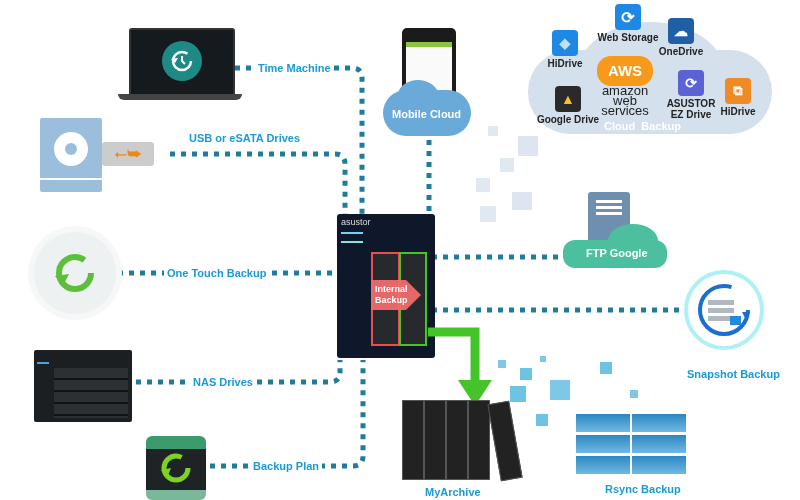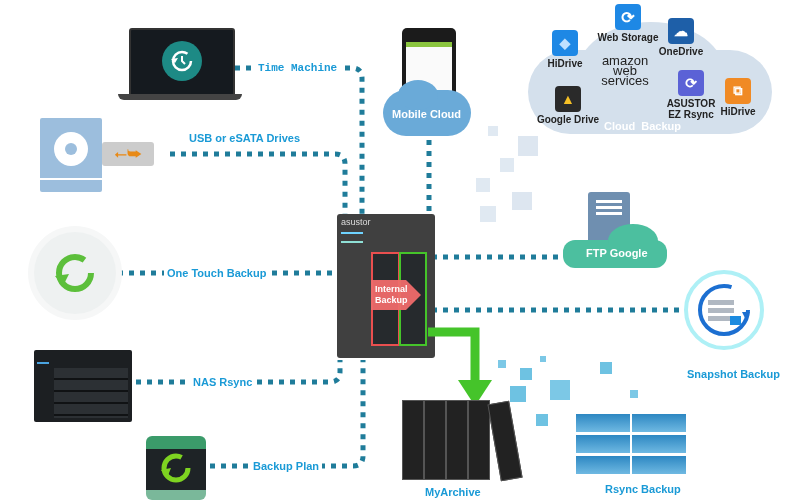--- a/index.html
+++ b/index.html
@@ -31,21 +31,21 @@
   <div style="position:absolute;left:11px;top:0;width:102px;height:66px;background:#151a1f;border:2px solid #333;border-radius:3px;"></div>
   <div style="position:absolute;left:44px;top:13px;width:40px;height:40px;border-radius:50%;background:#1d8a85;display:flex;align-items:center;justify-content:center;">
     <svg width="26" height="26" viewBox="0 0 26 26">
         <circle cx="13" cy="13" r="9" stroke="#fff" stroke-width="2.5" fill="none" stroke-dasharray="48,9"></circle>
         <path d="M13 8 V13 L16 16" stroke="#fff" stroke-width="2" fill="none"></path>
         <path d="M2 11 L6 15 L9 10 Z" fill="#fff"></path>
       </svg>
   </div>
   <div style="position:absolute;left:0;top:66px;width:124px;height:6px;background:#444;border-radius:0 0 6px 6px;"></div>
 </div>
-<span class="lbl" style="left:255px;top:62px;font-family:Liberation Mono, monospace;">Time Machine</span>
+<span class="lbl" style="left:255px;top:62px;">Time Machine</span>
 
 <div class="abs" style="left:40px;top:118px;width:62px;height:74px;background:#9cbedd;border-radius:2px;">
   <div style="position:absolute;left:14px;top:14px;width:34px;height:34px;border-radius:50%;background:#fff;"></div>
   <div style="position:absolute;left:25px;top:25px;width:12px;height:12px;border-radius:50%;background:#9cbedd;"></div>
   <div style="position:absolute;left:0;top:60px;width:62px;height:2px;background:#fff;"></div>
 </div>
 <div class="abs" style="left:102px;top:142px;width:52px;height:24px;background:#ccc;border-radius:3px;color:#e88a17;font-size:16px;line-height:24px;text-align:center;">⭠⮩</div>
 <span class="lbl" style="left:186px;top:132px;">USB or eSATA Drives</span>
 
 <div class="abs" style="left:34px;top:232px;width:82px;height:82px;border-radius:50%;background:#eef1f1;box-shadow:0 0 0 6px #f6f7f7;display:flex;align-items:center;justify-content:center;">
@@ -53,31 +53,31 @@
       <circle cx="23" cy="23" r="16" stroke="#5cbf3b" stroke-width="6" fill="none" stroke-dasharray="85,16"></circle>
       <path d="M3 26 L11 36 L17 24 Z" fill="#5cbf3b"></path>
     </svg>
 </div>
 <span class="lbl" style="left:164px;top:267px;">One Touch Backup</span>
 
 <div class="abs" style="left:34px;top:350px;width:98px;height:72px;background:#1c1f22;border-radius:2px;">
   <div style="position:absolute;left:20px;top:18px;width:74px;height:50px;background:repeating-linear-gradient(#2c3034 0 10px,#101214 10px 12px);"></div>
   <div style="position:absolute;left:3px;top:12px;width:12px;height:2px;background:#4aa3e0;"></div>
 </div>
-<span class="lbl" style="left:190px;top:376px;">NAS Rsync</span>
+<span class="lbl" style="left:190px;top:376px;">NAS Drives</span>
 
 <div class="abs" style="left:146px;top:436px;width:60px;height:64px;background:linear-gradient(#3b9b6a 0 20%,#1e2326 20% 85%,#7ab89a 85%);border-radius:6px;display:flex;align-items:center;justify-content:center;">
   <svg width="36" height="36" viewBox="0 0 36 36">
       <circle cx="18" cy="18" r="12" stroke="#7ed321" stroke-width="5" fill="none" stroke-dasharray="62,14"></circle>
       <path d="M3 20 L9 28 L13 18 Z" fill="#7ed321"></path>
     </svg>
 </div>
 <span class="lbl" style="left:250px;top:460px;">Backup Plan</span>
 
-<div class="abs" style="left:337px;top:214px;width:98px;height:144px;background:#404040;border-radius:3px;">
+<div class="abs" style="left:337px;top:214px;width:98px;height:144px;background:#0f172a;border-radius:3px;">
   <span style="position:absolute;left:4px;top:3px;color:#ddd;font-size:9px;">asustor</span>
   <div style="position:absolute;left:4px;top:18px;width:22px;height:2px;background:#6fd3ff;"></div>
   <div style="position:absolute;left:4px;top:27px;width:22px;height:2px;background:#8fe0d6;"></div>
   <div style="position:absolute;left:34px;top:38px;width:25px;height:90px;border:2px solid #e94f4f;background:#262a2d;"></div>
   <div style="position:absolute;left:62px;top:38px;width:24px;height:90px;border:2px solid #45c42a;background:#262a2d;"></div>
   <div style="position:absolute;left:34px;top:66px;width:50px;height:30px;background:#ef6a6a;clip-path:polygon(0 0,70% 0,100% 50%,70% 100%,0 100%);opacity:.95;"></div>
   <span class="wlbl" style="left:38px;top:70px;font-size:9px;width:36px;white-space:normal;line-height:11px;">Internal Backup</span>
 </div>
 
 <svg class="abs" style="left:420px;top:320px;" width="80" height="90">
@@ -112,29 +112,30 @@
 </div>
 <div class="svc" style="left:540px;top:30px;width:50px;">
   <div class="tile" style="background:#1e88e5;color:#bfe0ff;font-size:14px;">◆</div>
   <span>HiDrive</span>
 </div>
 <div class="svc" style="left:656px;top:18px;width:50px;">
   <div class="tile" style="background:#1e5fa8;color:#fff;font-size:14px;">☁</div>
   <span>OneDrive</span>
 </div>
 <div class="svc" style="left:594px;top:56px;width:62px;">
+  <div style="width:56px;height:30px;margin:0 auto;background:#f79a1c;border-radius:14px;color:#fff;font-size:15px;font-weight:bold;line-height:30px;">AWS</div>
   <div style="font-weight:normal;font-size:13px;white-space:normal;line-height:10px;">amazon web services</div>
 </div>
 <div class="svc" style="left:536px;top:86px;width:64px;">
   <div class="tile" style="background:#2a2a2a;color:#f6c026;font-size:14px;">▲</div>
   <span>Google Drive</span>
 </div>
 <div class="svc" style="left:666px;top:70px;width:50px;">
   <div class="tile" style="background:#5b62d6;color:#fff;font-size:14px;">⟳</div>
-  <span style="white-space:normal;display:block;line-height:11px;">ASUSTOR EZ Rsync</span>
+  <span style="white-space:normal;display:block;line-height:11px;">ASUSTOR EZ Drive</span>
 </div>
 <div class="svc" style="left:716px;top:78px;width:44px;">
   <div class="tile" style="background:#f08a24;color:#fff;font-size:13px;">⧉</div>
   <span>HiDrive</span>
 </div>
 <span class="wlbl" style="left:604px;top:120px;font-size:11px;white-space:pre;">Cloud  Backup</span>
 
 <div class="abs" style="left:588px;top:192px;width:42px;height:56px;background:#6f8fb0;border-radius:3px;">
   <div style="position:absolute;left:8px;top:8px;width:26px;height:3px;background:#fff;"></div>
   <div style="position:absolute;left:8px;top:14px;width:26px;height:3px;background:#fff;"></div>

